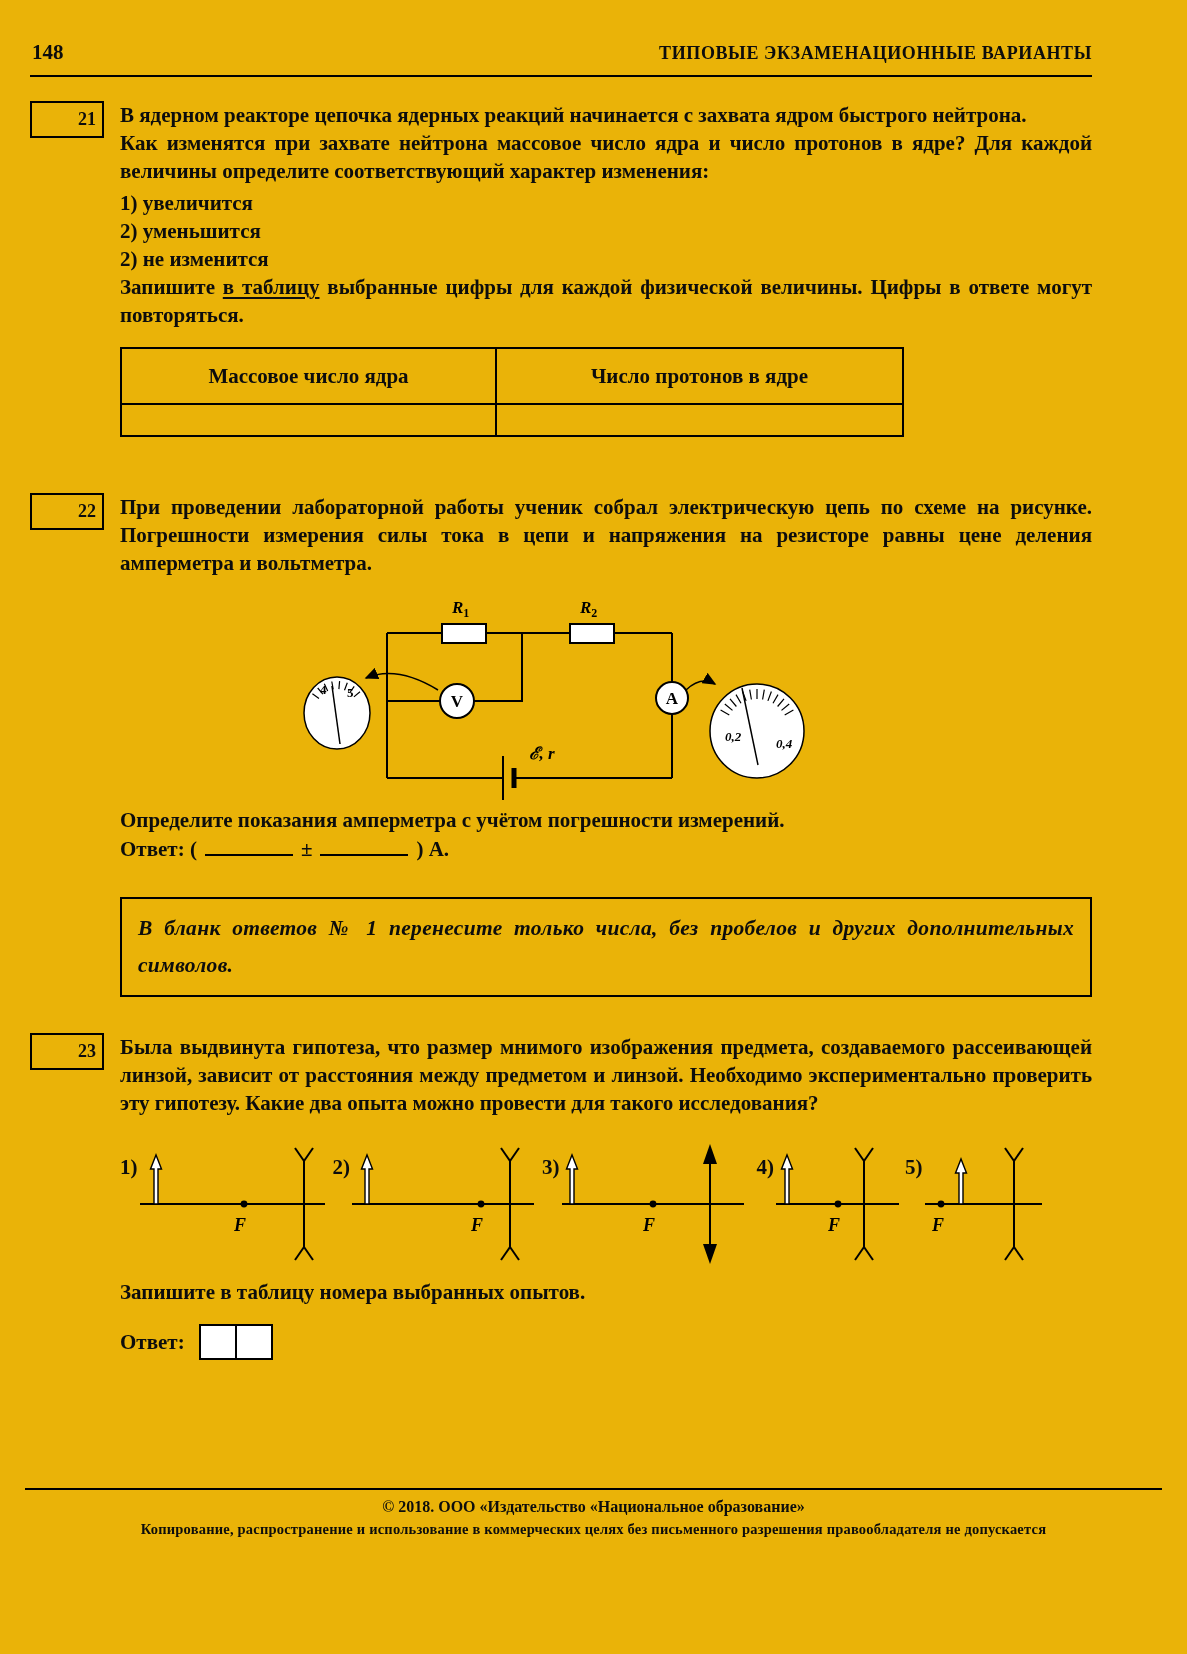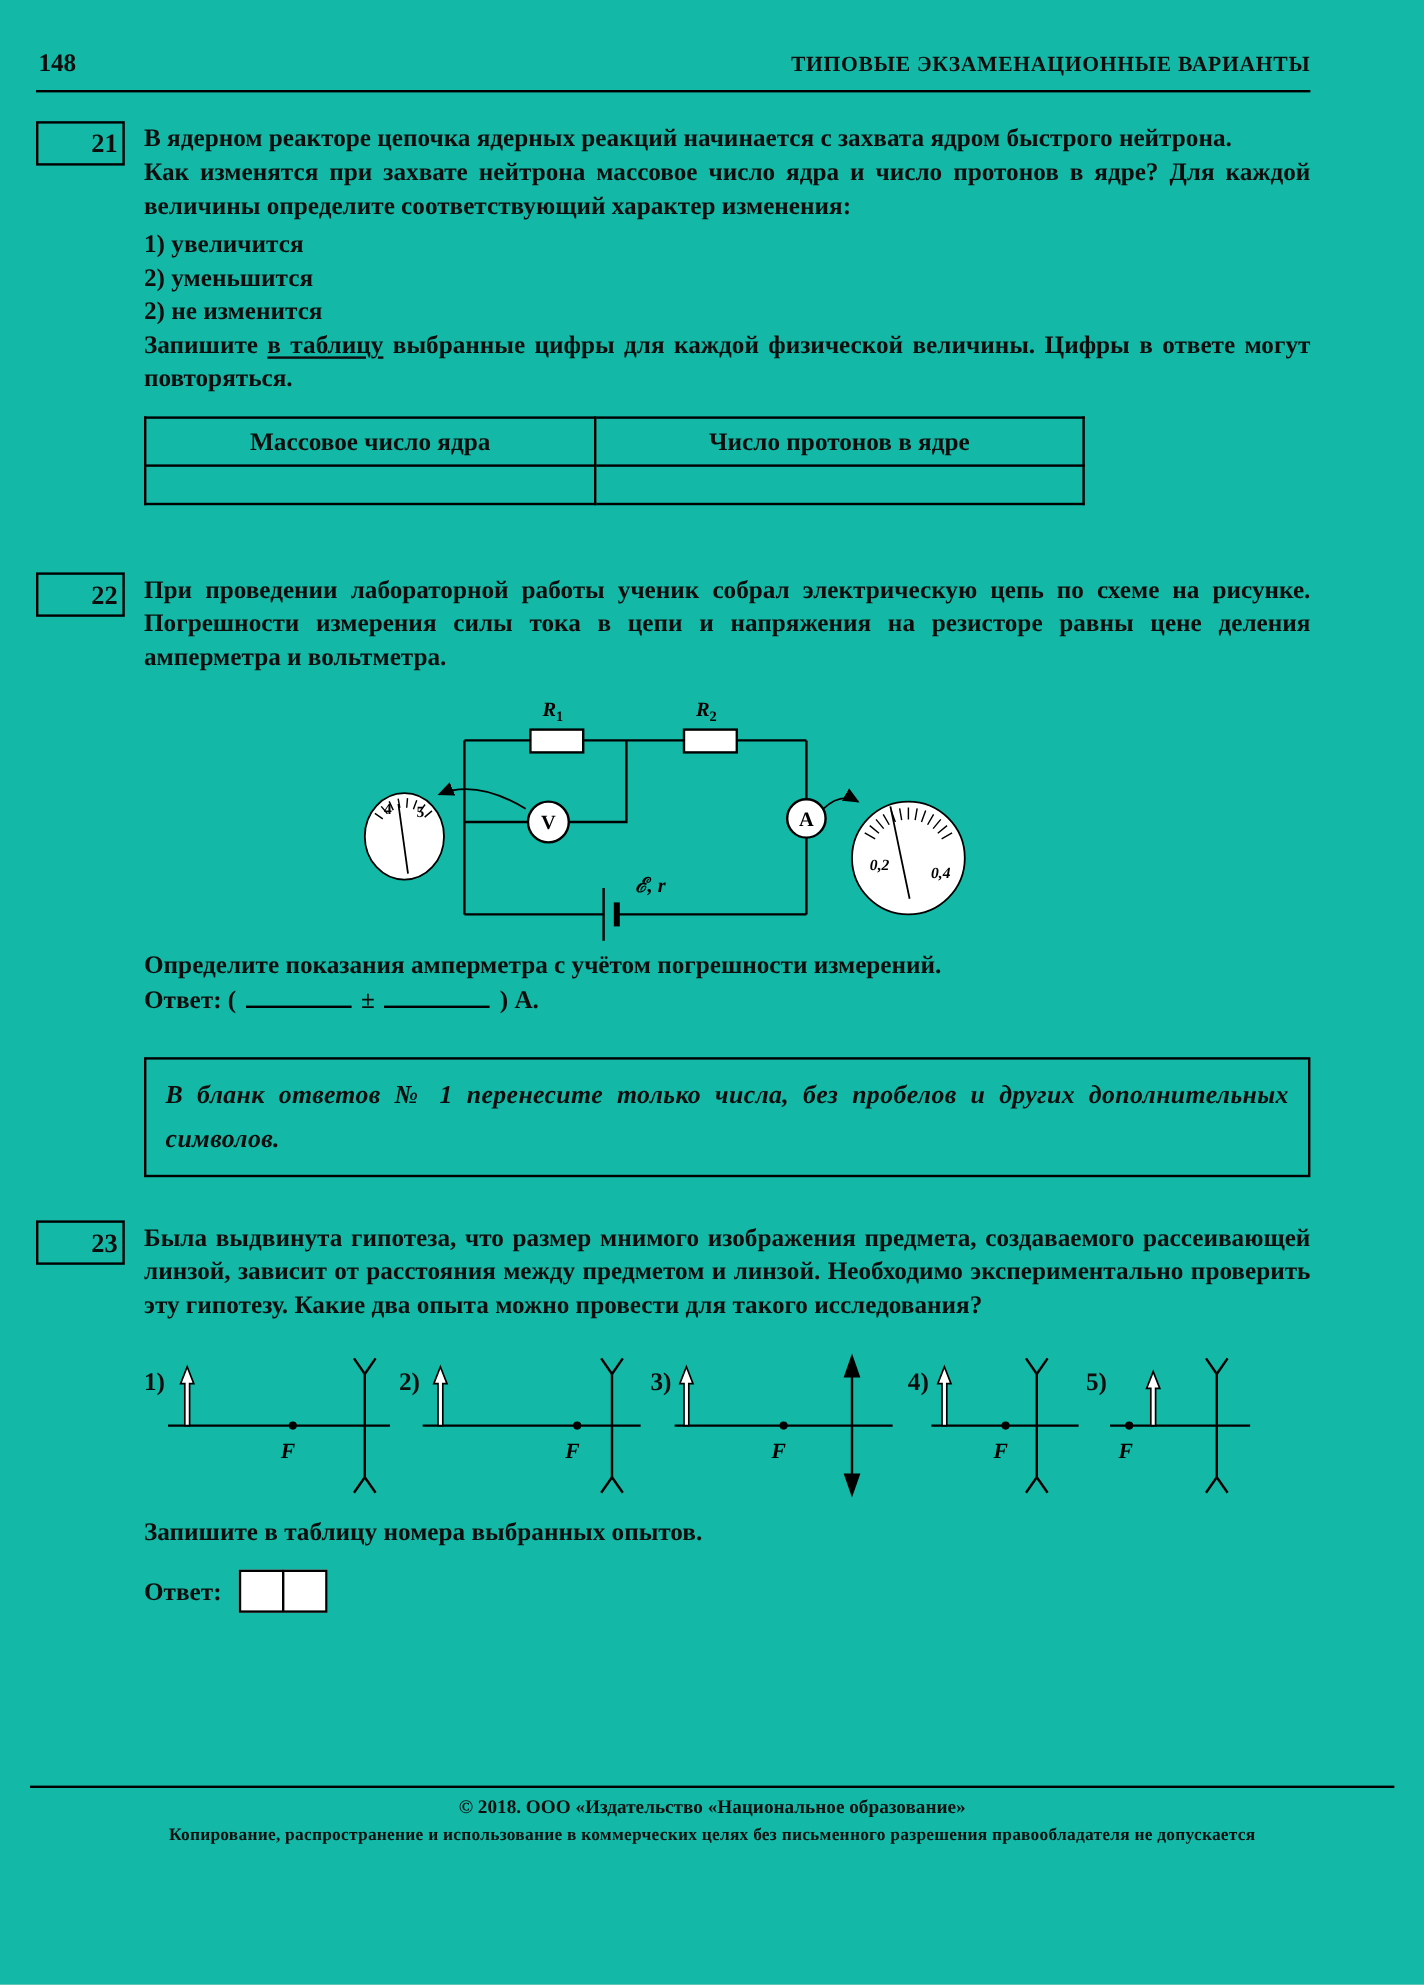--- a/index.html
+++ b/index.html
@@ -1,43 +1,43 @@
 <!DOCTYPE html>
 <html><head>
 <meta charset="utf-8">
 <style>
   * { box-sizing: border-box; }
   html,body { margin:0; padding:0; background:#ddd; }
   .page {
     position:relative; width:1187px; height:1654px; margin:0 auto;
-    background:#14b8a6; color:#0d0d0d; overflow:hidden;
+    background:#eab308; color:#0d0d0d; overflow:hidden;
     font-family:"Liberation Serif","DejaVu Serif",serif;
   }
   .pageheader { display:flex; justify-content:space-between; align-items:baseline; margin:40px 95px 0 32px; }
   .pagenum { font-size:21px; font-weight:bold; }
   .headtitle { font-size:18px; font-weight:bold; letter-spacing:0.6px;margin-left:44px; }
   .rule { border-top:2px solid #000; margin:10px 95px 0 30px; height:0; }
 
   .question { display:flex; margin:24px 95px 0 30px; }
   .q22 { margin-top:56px; }
   .q23 { margin-top:36px; }
   .qnum {
     flex:none; width:74px; height:37px; border:2px solid #000;
     display:flex; align-items:center; justify-content:center;
-    font-size:22px; font-weight:bold;padding-left:40px;
+    font-size:18px; font-weight:bold;padding-left:40px;
   }
   .qbody { flex:1; margin-left:16px; font-size:21px; line-height:28px; font-weight:bold; text-align:justify;font-family:Liberation Serif, serif; }
   .qbody p { margin:0; }
   .opts { margin-top:4px; text-align:left; }
   .instr { margin-top:6px; }
   .ul { text-decoration:underline; text-underline-offset:3px; }
 
   .anstable { border-collapse:collapse; margin-top:18px; }
   .anstable th, .anstable td { border:2px solid #000; }
-  .anstable th { height:40px; text-align:center; font-size:21px; font-weight:bold; padding:0 9px; }
+  .anstable th { height:56px; text-align:center; font-size:21px; font-weight:bold; padding:0 9px; }
   .anstable td { height:32px; }
   .col1 { width:375px; } .col2 { width:407px; }
 
   .circuitwrap { margin:14px 0 0 172px; height:215px; }
   .ctext { font-size:17px; font-weight:bold; }
   .mtick { stroke:#000; stroke-width:1.2; fill:none; }
 
   .after-fig { margin-top:55px; }
   .ansline { font-size:21px; font-weight:bold; }
   .blank { display:inline-block; width:88px; height:22px; border-bottom:2px solid #000; margin:0 8px; }

